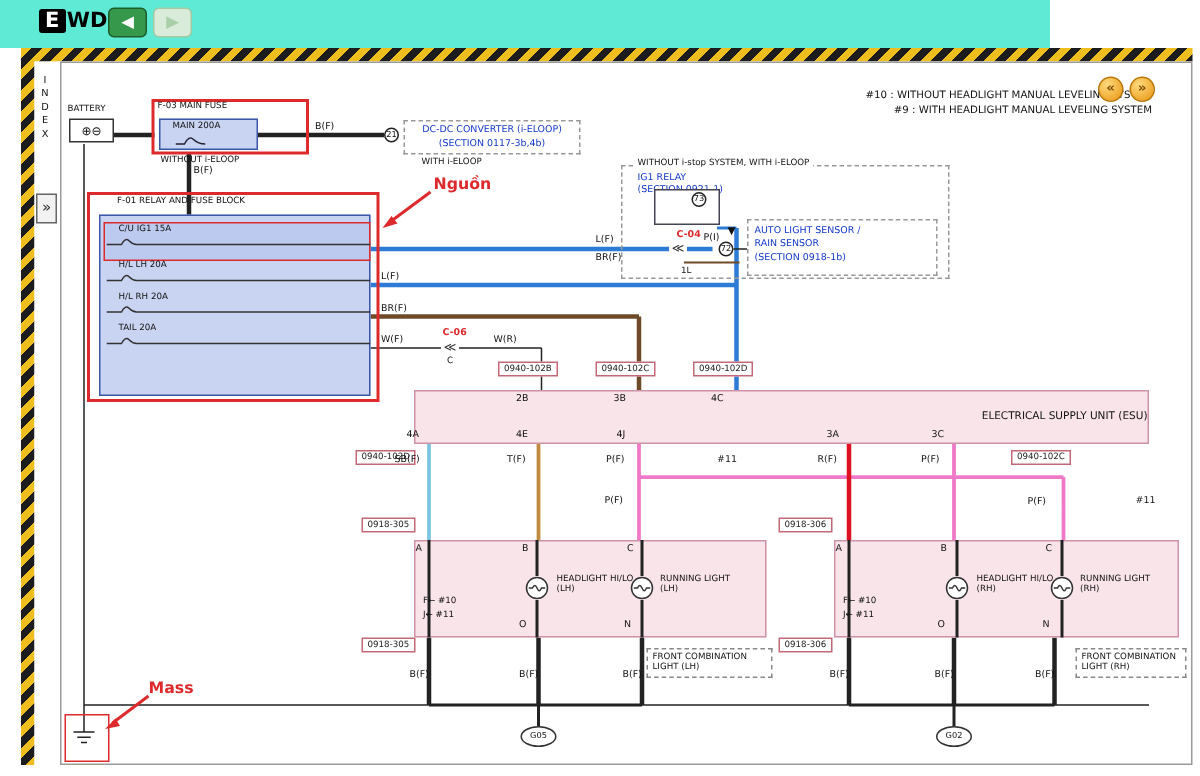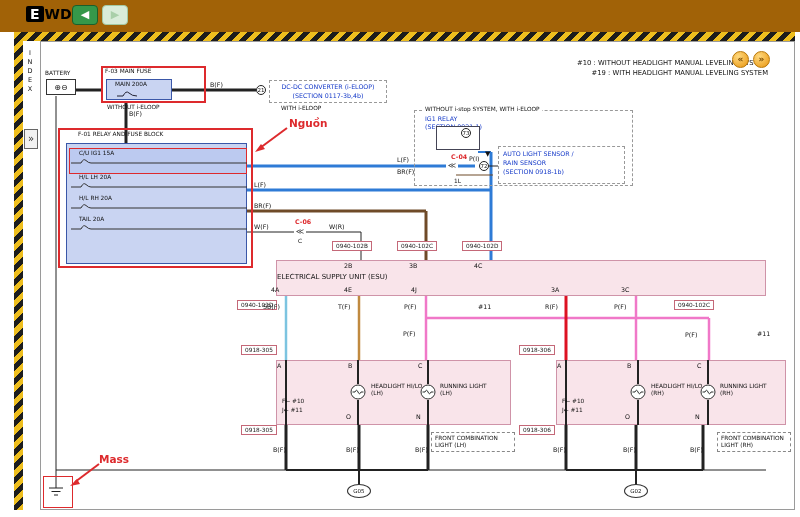--- a/index.html
+++ b/index.html
@@ -1,19 +1,19 @@
 <!DOCTYPE html>
 <html style="--wire-blue: #2e7bd6; --wire-brown: #6f4a28; --wire-skyblue: #7cc4e0; --wire-tan: #c08a40; --wire-pink: #f078c8; --wire-red: #dd1122; --wire-dark: #222222; --annotation-red: #dd2a2d; --link-blue: #1338c8; --block-fill: #c9d4f2; --block-border: #3a57a8; --pink-fill: #f9e4ea; --pink-border: #cf93a8; --hazard-yellow: #eebe1e; --ref-border: #c46878;"><head>
 <meta charset="utf-8">
 <style>
   *{margin:0;padding:0;box-sizing:border-box}
   html,body{width:800px;height:517px;background:#fff;font-family:"DejaVu Sans",sans-serif;position:relative;overflow:hidden}
   .abs{position:absolute}
   
-  .topbar{position:absolute;left:0;top:0;width:800px;height:32px;background:#a16207}
+  .topbar{position:absolute;left:0;top:0;width:700px;height:32px;background:#5eead4}
   .logo{position:absolute;left:26px;top:6px;font-weight:bold;font-size:14px;letter-spacing:0}
   .logo-e{display:inline-block;background:#000;color:#fff;padding:0 4px;border-radius:2px}
   .logo-wd{color:#000;margin-left:1px}
   .nav-btn{position:absolute;top:5px;width:26px;height:20px;border-radius:4px;font-size:11px;line-height:18px;text-align:center;cursor:pointer}
   .nav-back{left:72px;background:#35984a;border:1px solid #1c5e2a;color:#fff}
   .nav-fwd{left:102px;background:#d9ecd9;border:1px solid #a3c9a3;color:#a9cfa9}
   
   .hz{position:absolute;background:repeating-linear-gradient(135deg,var(--hazard-yellow) 0 5px,#1c1c1c 5px 10px)}
   .hz-top{left:14px;top:32px;width:781px;height:9px}
   .hz-left{left:14px;top:32px;width:9px;height:478px}
@@ -46,21 +46,21 @@
   .pgbtn{position:absolute;top:9px;width:17px;height:17px;border-radius:50%;background:radial-gradient(circle at 35% 30%,#ffd97e,#e8950f);border:1px solid #b87708;color:#7a4a00;font-size:9px;font-weight:bold;line-height:15px;text-align:center;cursor:pointer}
   .batt{position:absolute;left:5px;top:37px;width:30px;height:16px;border:1px solid #333;background:#fff;text-align:center;font-size:8px;line-height:15px;color:#111}
   .redbox{position:absolute;border:2px solid var(--annotation-red)}
   .bluebox{position:absolute;background:var(--block-fill);border:1px solid var(--block-border)}
   .dash{position:absolute;border:1px dashed #999;background:transparent}
   .frow{position:absolute;width:176px;height:22px}
   .frow-lbl{display:block;font-size:5.8px;color:#111;padding-left:8px;white-space:nowrap}
   .frow svg{display:block;margin-top:2px}
   .refbox{position:absolute;border:1px solid var(--ref-border);background:#fff;font-size:5.8px;color:#222;padding:1px 3px;white-space:nowrap;cursor:pointer}
   .pinkbox{position:absolute;background:var(--pink-fill);border:1px solid var(--pink-border)}
-  .esu-title{font-size:7px;color:#111;text-align:left;padding-top:12px}
+  .esu-title{font-size:7px;color:#111;text-align:right;padding-top:12px}
   .chv{position:absolute;width:12px;height:12px;background:#fff;font-size:8px;color:#333;text-align:center;line-height:12px}
   .circ{position:absolute;width:10px;height:10px;border:1px solid #222;border-radius:50%;background:#fff;font-size:5.5px;text-align:center;line-height:8px;color:#111}
   .tri{position:absolute;font-size:7px;color:#111;line-height:1}
   .vstub{position:absolute;width:1.6px;background:#222}
   .oval{position:absolute;width:24px;height:14px;border:1px solid #333;border-radius:50%;background:#fff;font-size:5.5px;color:#111;display:flex;align-items:center;justify-content:center}
   .frontbox{position:absolute;border:1px dashed #888;font-size:5.8px;color:#111;line-height:1.25;padding:2px 3px}
   .annot{position:absolute;color:var(--annotation-red);font-weight:bold;font-size:10.5px}
   .wraplbl{white-space:normal}
 </style>
 </head>
@@ -129,21 +129,21 @@
     <line x1="13" y1="453" x2="17" y2="453" class="wt"></line>
 
     <line x1="246" y1="86" x2="219" y2="106" class="ar"></line>
     <polygon points="214,110 220,102 224,107" class="arf"></polygon>
     <line x1="58" y1="422" x2="34" y2="440" class="ar"></line>
     <polygon points="29,444 36,437 39,442" class="arf"></polygon>
   </svg>
 
   <div class="notes">
     <div>#10 : WITHOUT HEADLIGHT MANUAL LEVELING SYSTEM</div>
-    <div>#19 : WITH HEADLIGHT MANUAL LEVELING SYSTEM</div>
+    <div>#9 : WITH HEADLIGHT MANUAL LEVELING SYSTEM</div>
   </div>
   <div class="pgbtn" style="left:691px">«</div>
   <div class="pgbtn" style="left:712px">»</div>
 
   <div class="al sm" style="left:4px;top:28px">BATTERY</div>
   <div class="batt"><span>⊕</span><span>⊖</span></div>
 
   <div class="redbox" style="left:60px;top:24px;width:105px;height:37px"></div>
   <div class="al sm" style="left:64px;top:26px">F-03 MAIN FUSE</div>
   <div class="bluebox" style="left:65px;top:37px;width:66px;height:21px">

